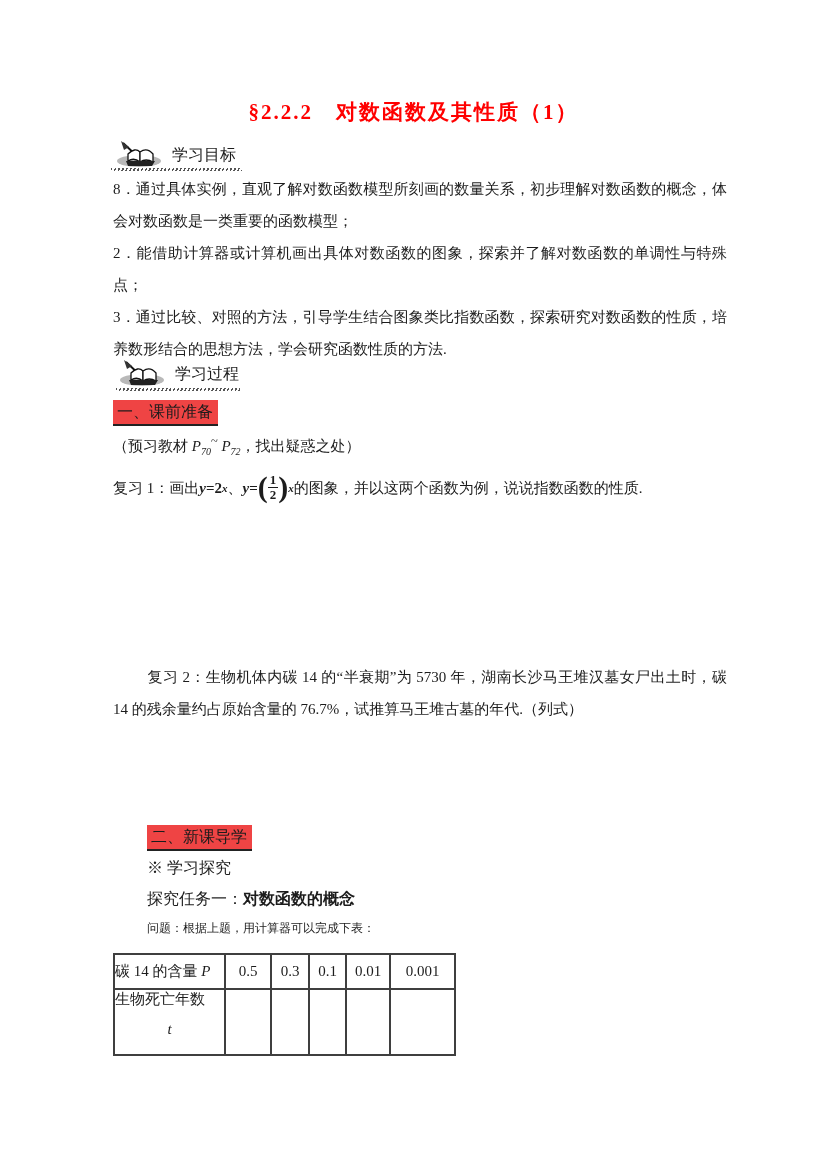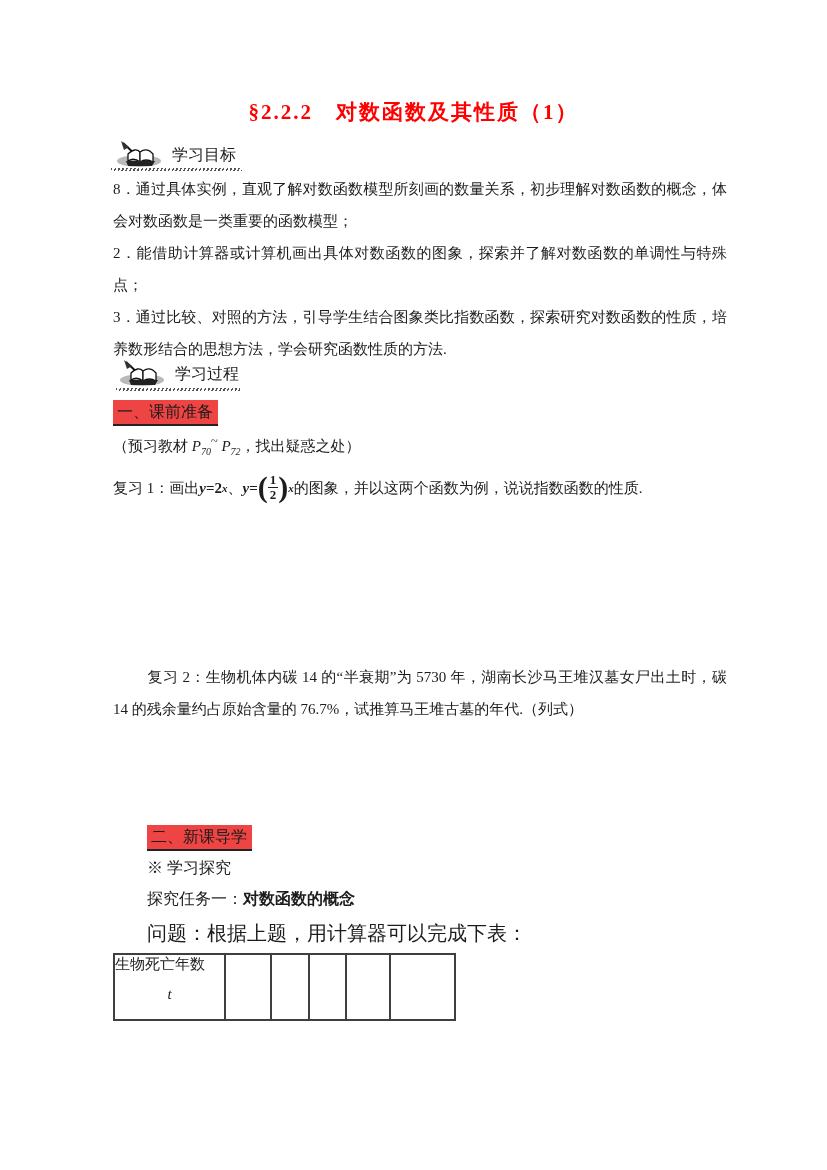--- a/index.html
+++ b/index.html
@@ -144,33 +144,41 @@
   <div class="abs" style="left:147px;top:825px;">
     <span class="hl-heading">二、新课导学</span>
   </div>
 
   <div class="abs one-line" style="left:147px;top:858px;font-size:16px;">※ 学习探究</div>
 
   <div class="abs one-line" style="left:147px;top:889px;font-size:16px;">
     <span>探究任务一：</span><b>对数函数的概念</b>
   </div>
 
-  <div class="abs one-line" style="left:147px;top:920px;font-size:20px;">问题：根据上题，用计算器可以完成下表：</div>
+  <div class="abs one-line" style="left:147px;top:920px;font-size:12px;">问题：根据上题，用计算器可以完成下表：</div>
 
   <div class="abs" style="left:113px;top:953px;">
     <table class="c14">
       <colgroup>
         <col style="width:111px">
           <col style="width:46px">
           <col style="width:38px">
           <col style="width:37px">
           <col style="width:44px">
           <col style="width:65px">
       </colgroup>
       <tbody>
+          <tr class="r1">
+        <td class="lbl"><span>碳 14 的含量 </span><span class="p-var">P</span></td>
+        <td class="val">0.5</td>
+        <td class="val">0.3</td>
+        <td class="val">0.1</td>
+        <td class="val">0.01</td>
+        <td class="val">0.001</td>
+      </tr>
       <tr class="r2">
         <td class="lbl">
           <div>生物死亡年数</div>
           <div class="t-var">t</div>
         </td>
         <td></td>
         <td></td>
         <td></td>
         <td></td>
         <td></td>

